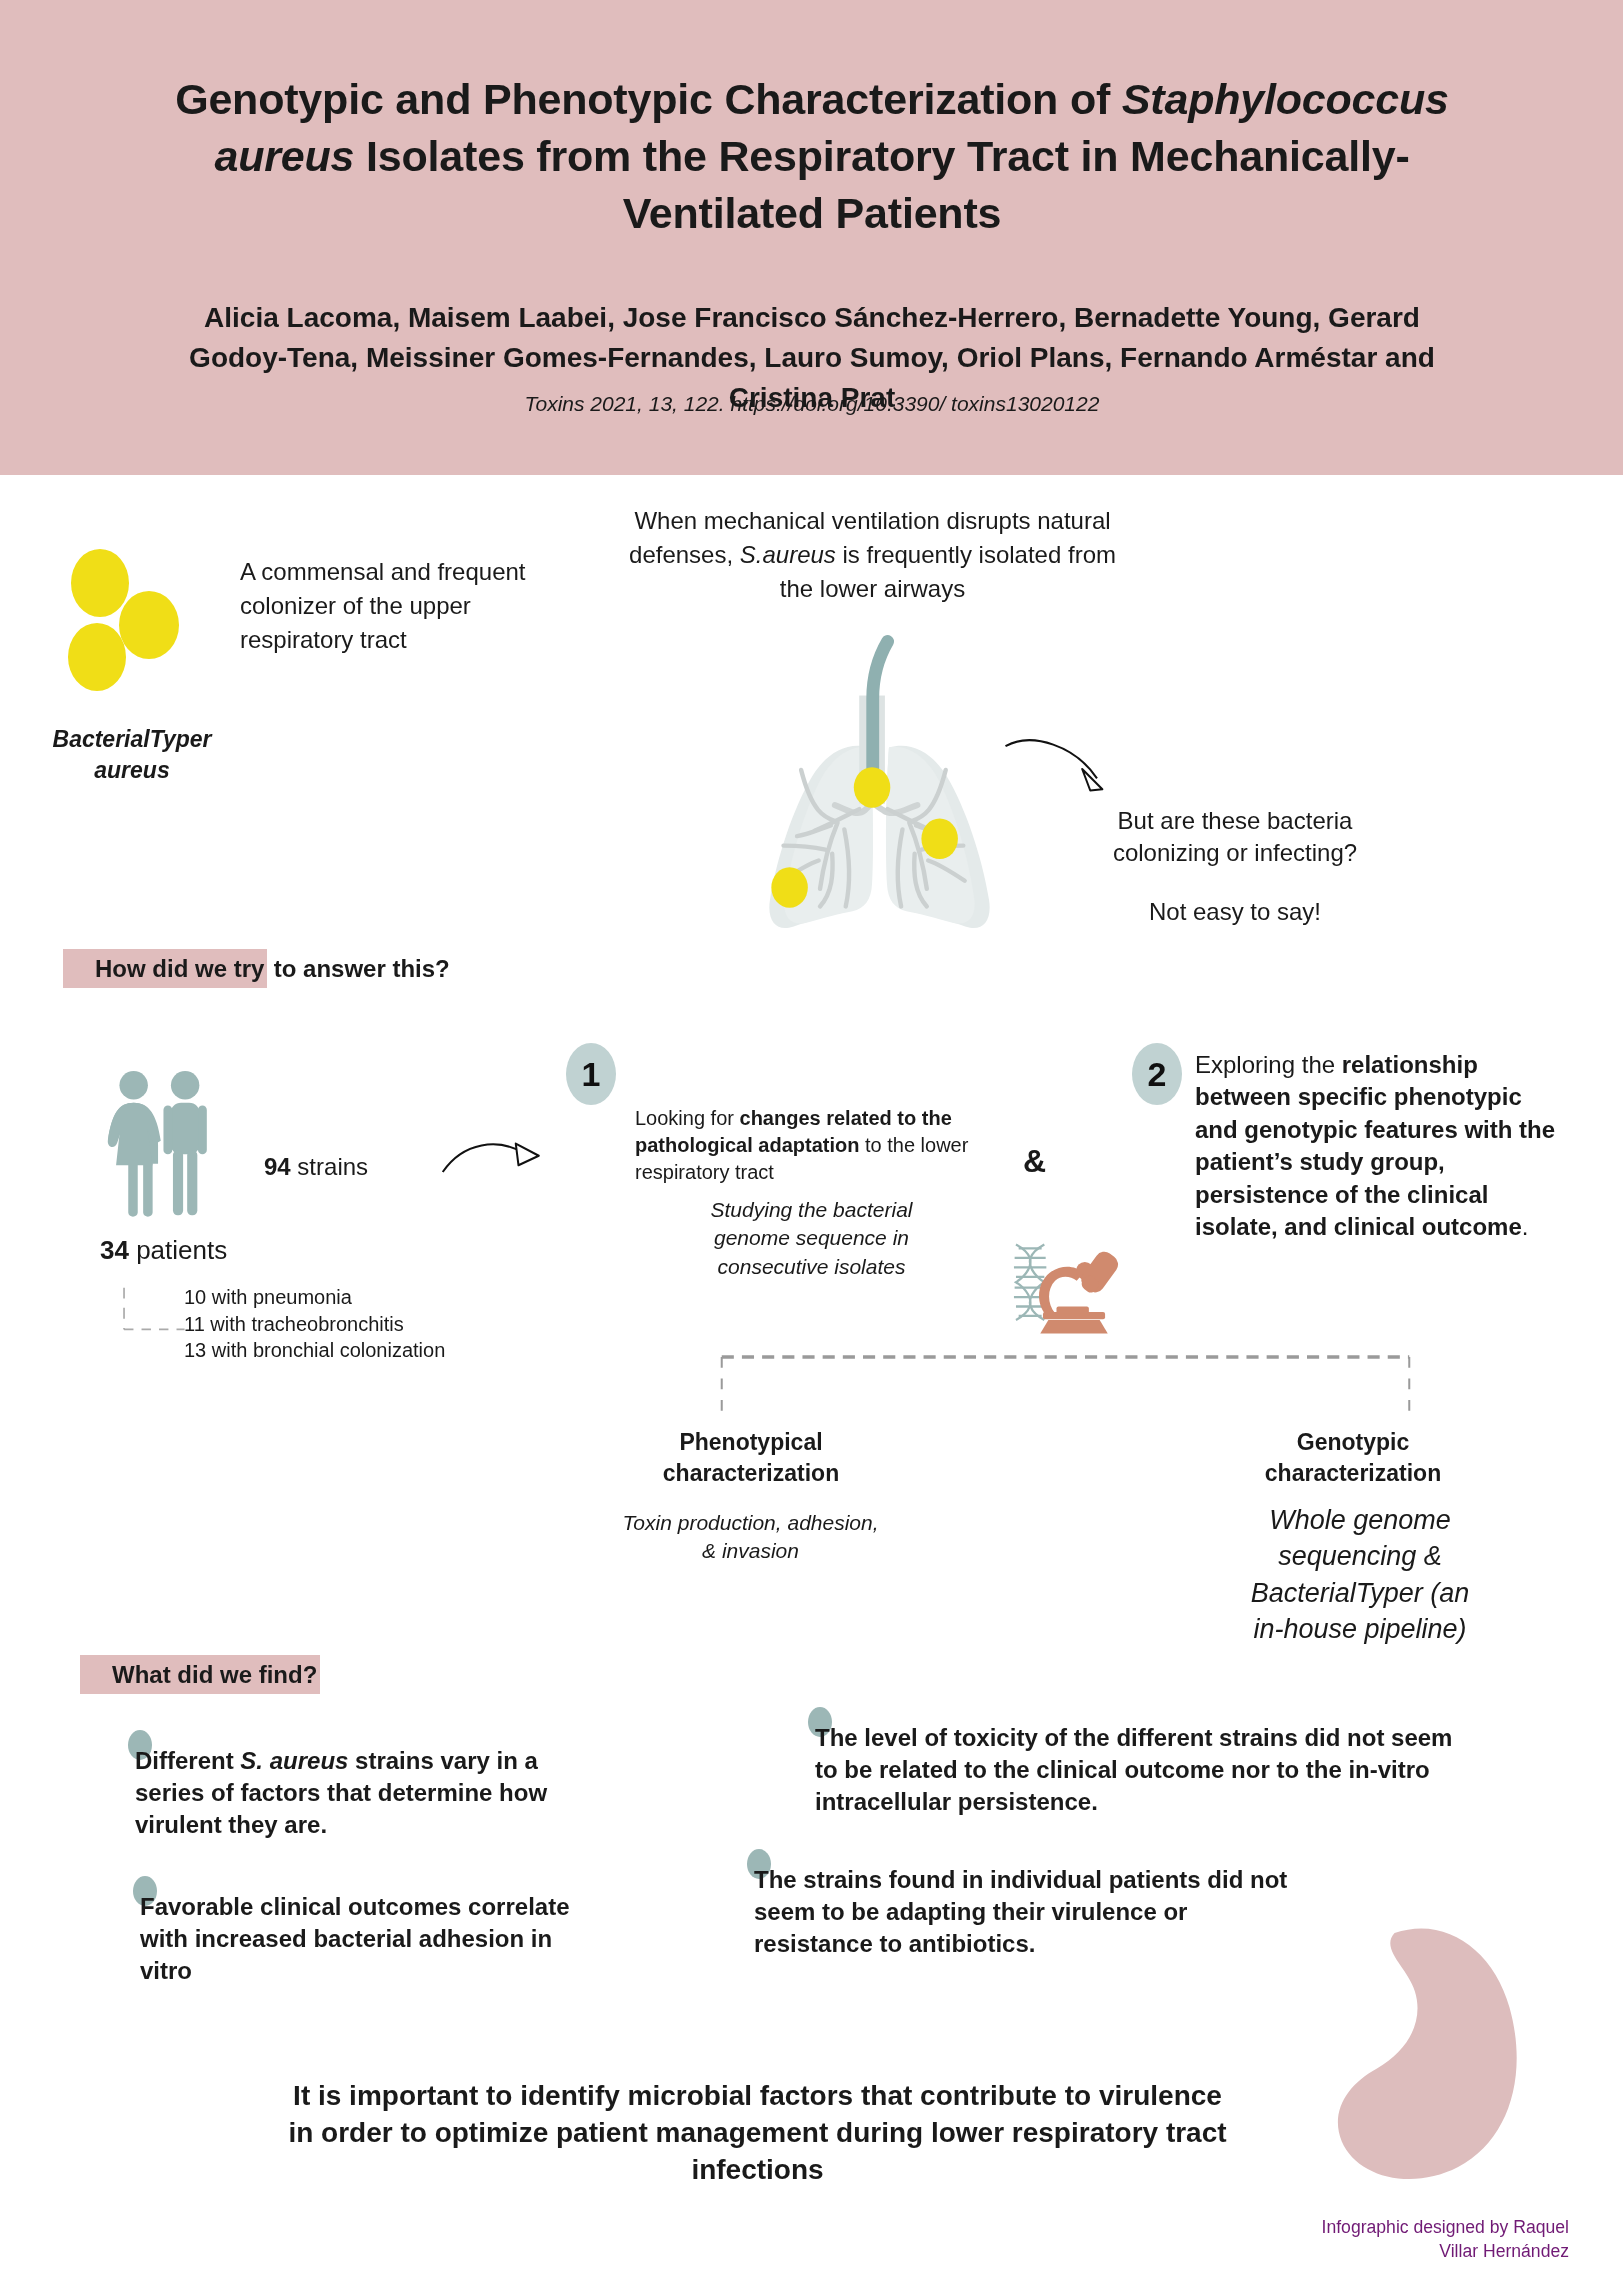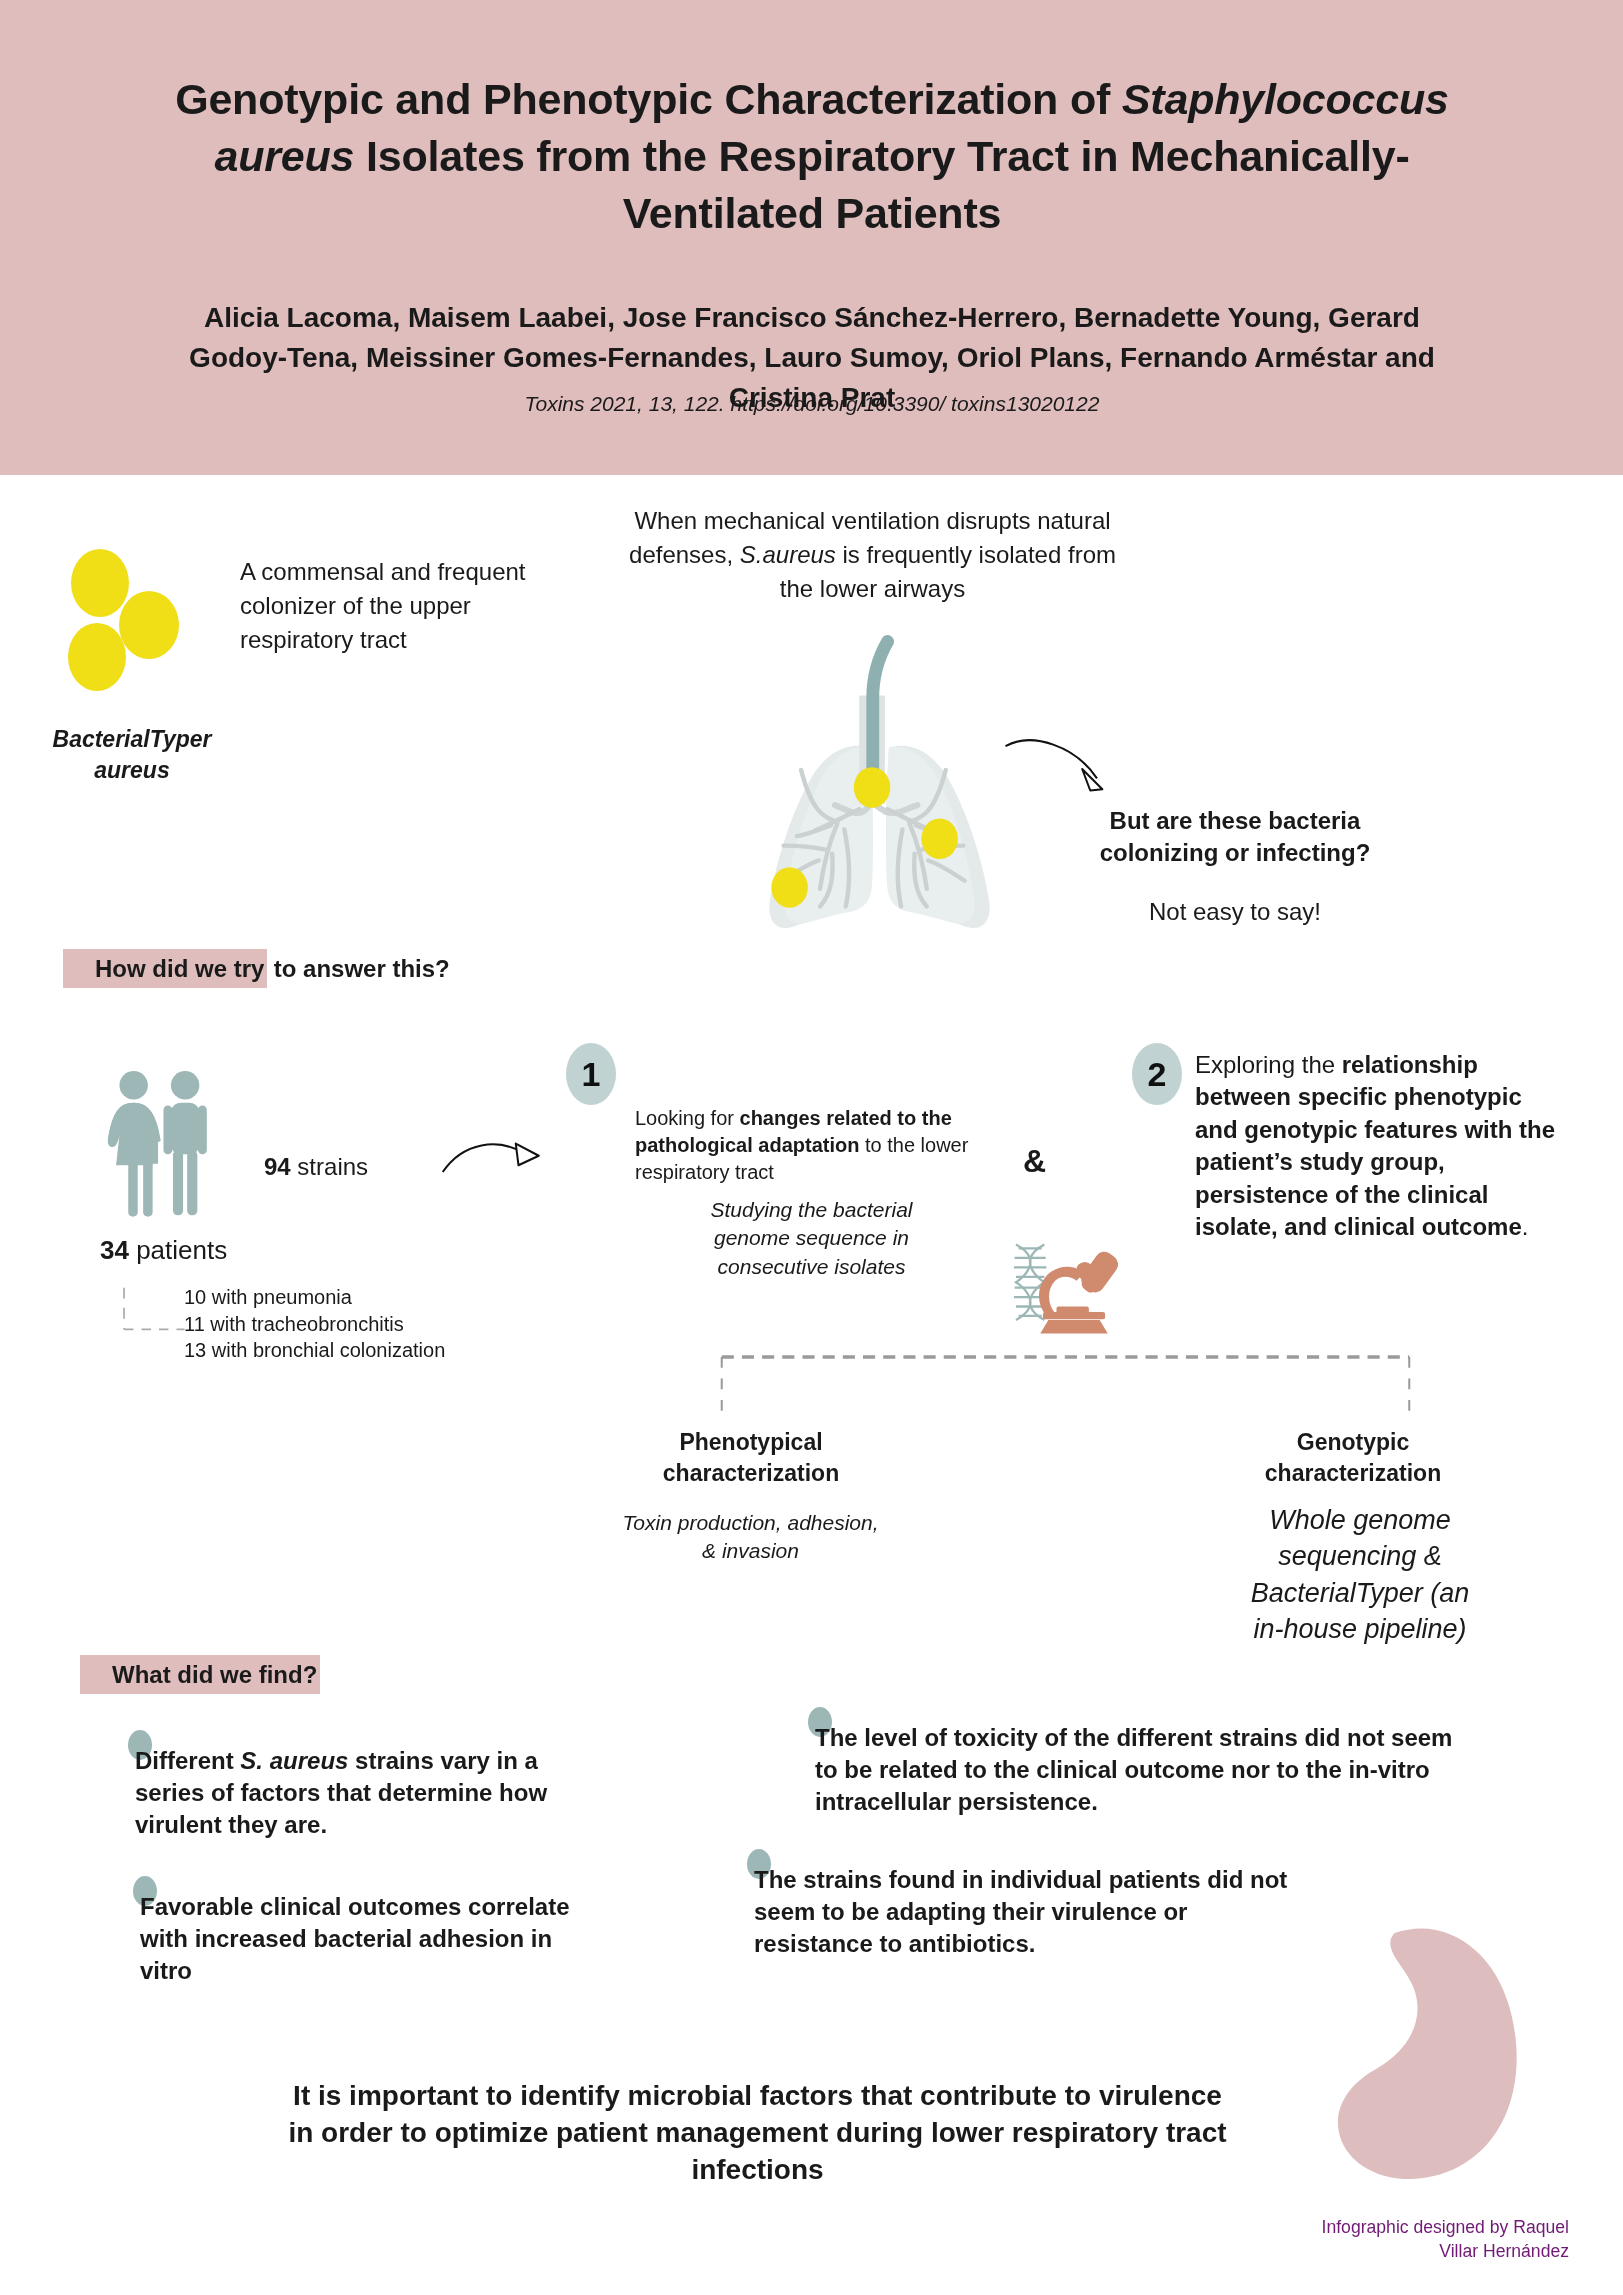--- a/index.html
+++ b/index.html
@@ -51,21 +51,21 @@
   }
   #mv-text {
     left: 629px; top: 504px; width: 487px; text-align: center;
     font-size: 24px; line-height: 1.42;
   }
   #mv-text .ital { font-style: italic; }
   #lungs-svg { left: 744px; top: 609px; }
   #curve-arrow-1 { left: 1001px; top: 734px; }
   #question-text {
     left: 1076px; top: 805px; width: 318px; text-align: center;
-    font-size: 24px; font-weight: 700; line-height: 1.35;
+    font-size: 24px; font-weight: 400; line-height: 1.35;
   }
   #noteasy-text {
     left: 1076px; top: 896px; width: 318px; text-align: center;
     font-size: 24px; line-height: 1.35;
   }
 
   
   .sec-heading { font-size: 24px; font-weight: 700; white-space: nowrap; }
   .sec-heading .hl {
     background: #e0bdbd;

